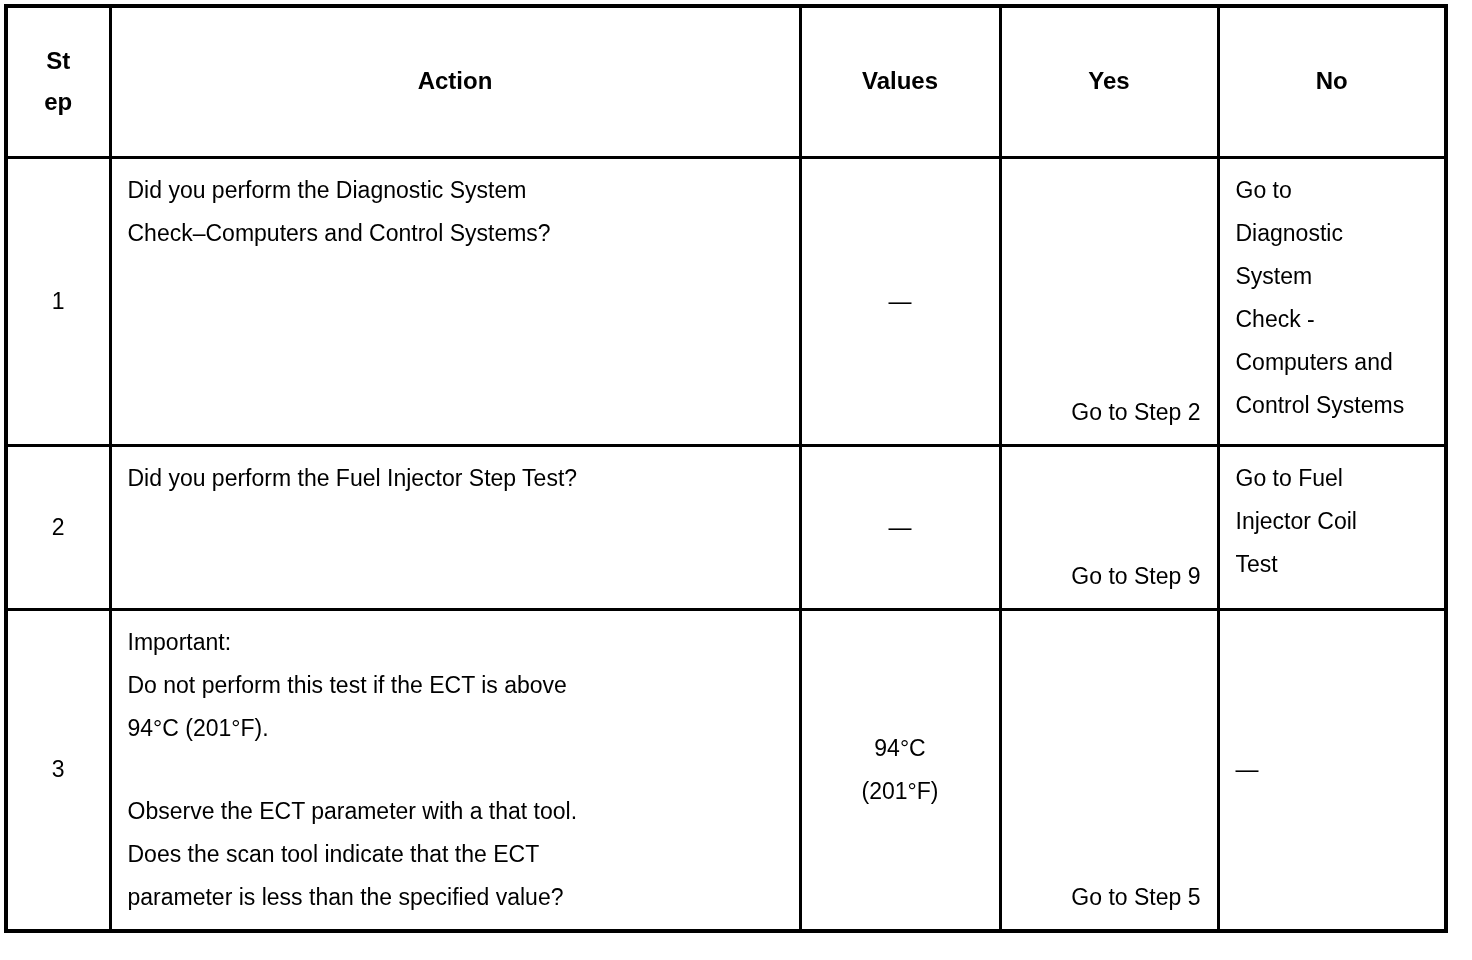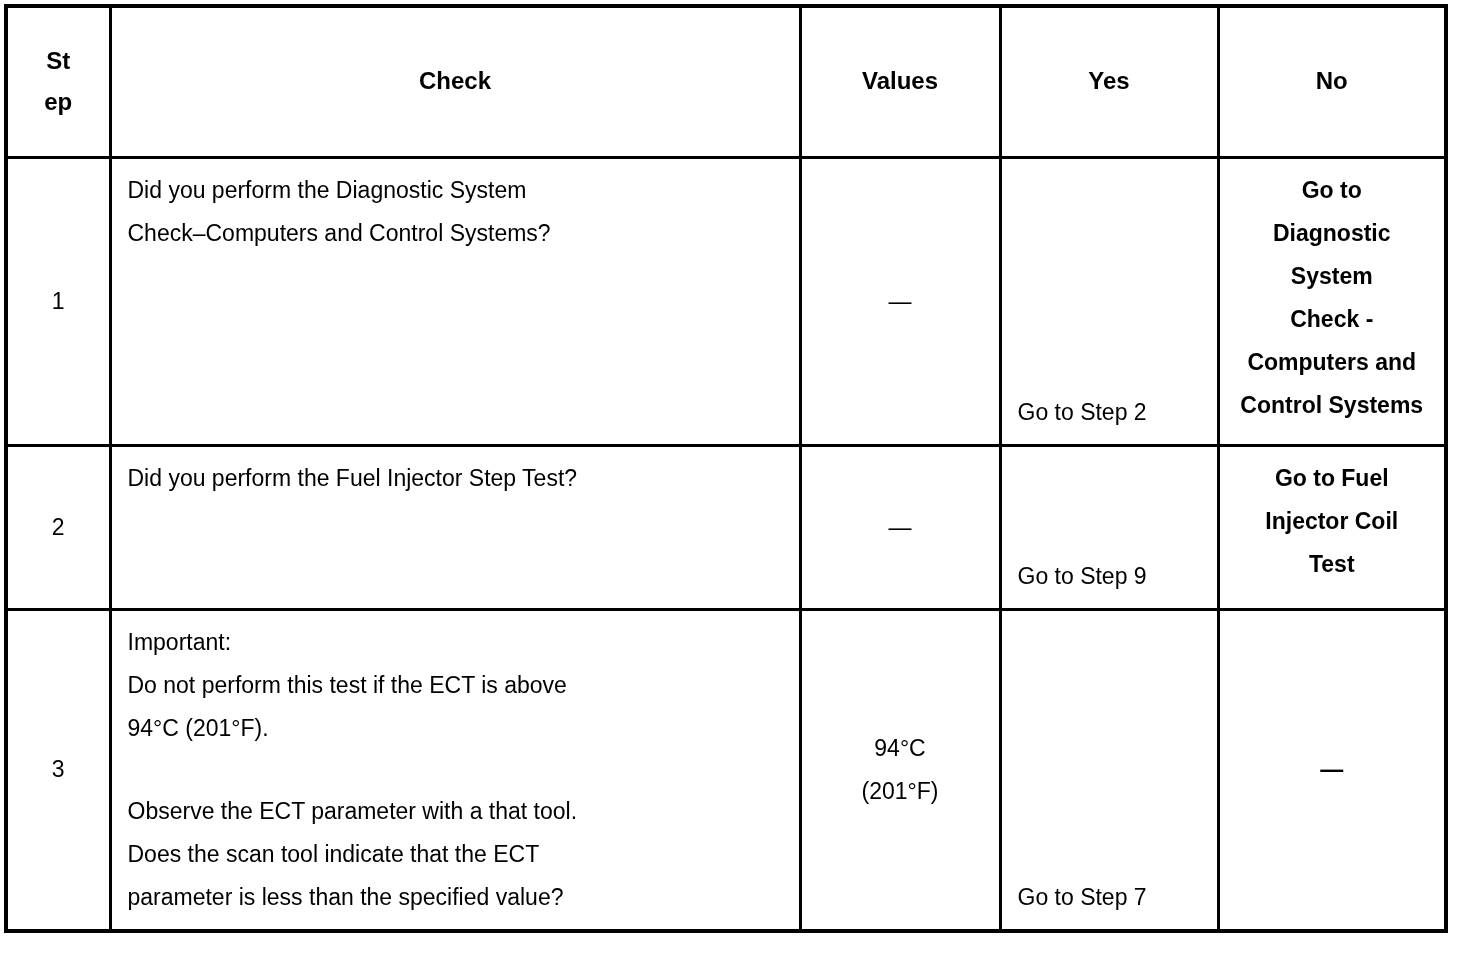--- a/index.html
+++ b/index.html
@@ -57,29 +57,28 @@
   .cell-action {
     text-align: left;
     vertical-align: top;
     padding: 13px 18px 10px 17px;
   }
   .cell-values {
     text-align: center;
     vertical-align: middle;
   }
   .cell-yes {
-    text-align: left;
+    text-align: right;
     vertical-align: bottom;
     padding-bottom: 14px;
   }
   .cell-no {
-    text-align: center;
+    text-align: left;
     vertical-align: top;
     padding-top: 13px;
-    font-weight: bold;
   }
   .cell-no.middle {
     vertical-align: middle;
     padding-top: 10px;
   }
   .bold { font-weight: normal; }
   .para-gap { height: 40px; }
 </style>
 </head>
 <body>
@@ -90,21 +89,21 @@
       <col style="width:104px">
       <col style="width:690px">
       <col style="width:200px">
       <col style="width:218px">
       <col style="width:228px">
     </colgroup>
     <thead>
       <tr class="header-row">
         <th class="preline">St
 ep</th>
-        <th>Check</th>
+        <th>Action</th>
         <th>Values</th>
         <th>Yes</th>
         <th>No</th>
       </tr>
     </thead>
     <tbody>
       <tr class="row-1">
         <td class="cell-step">1</td>
         <td class="cell-action preline">Did you perform the Diagnostic System
 Check–Computers and Control Systems?</td>
@@ -132,18 +131,18 @@
           <div class="bold">Important:</div>
           <div class="bold preline">Do not perform this test if the ECT is above
 94°C (201°F).</div>
           <div class="para-gap"></div>
           <div>Observe the ECT parameter with a that tool.</div>
           <div class="preline">Does the scan tool indicate that the ECT
 parameter is less than the specified value?</div>
         </td>
         <td class="cell-values preline">94°C
 (201°F)</td>
-        <td class="cell-yes">Go to Step 7</td>
+        <td class="cell-yes">Go to Step 5</td>
         <td class="cell-no middle">—</td>
       </tr>
     </tbody>
   </table>
 </div>
 
 </body></html>

